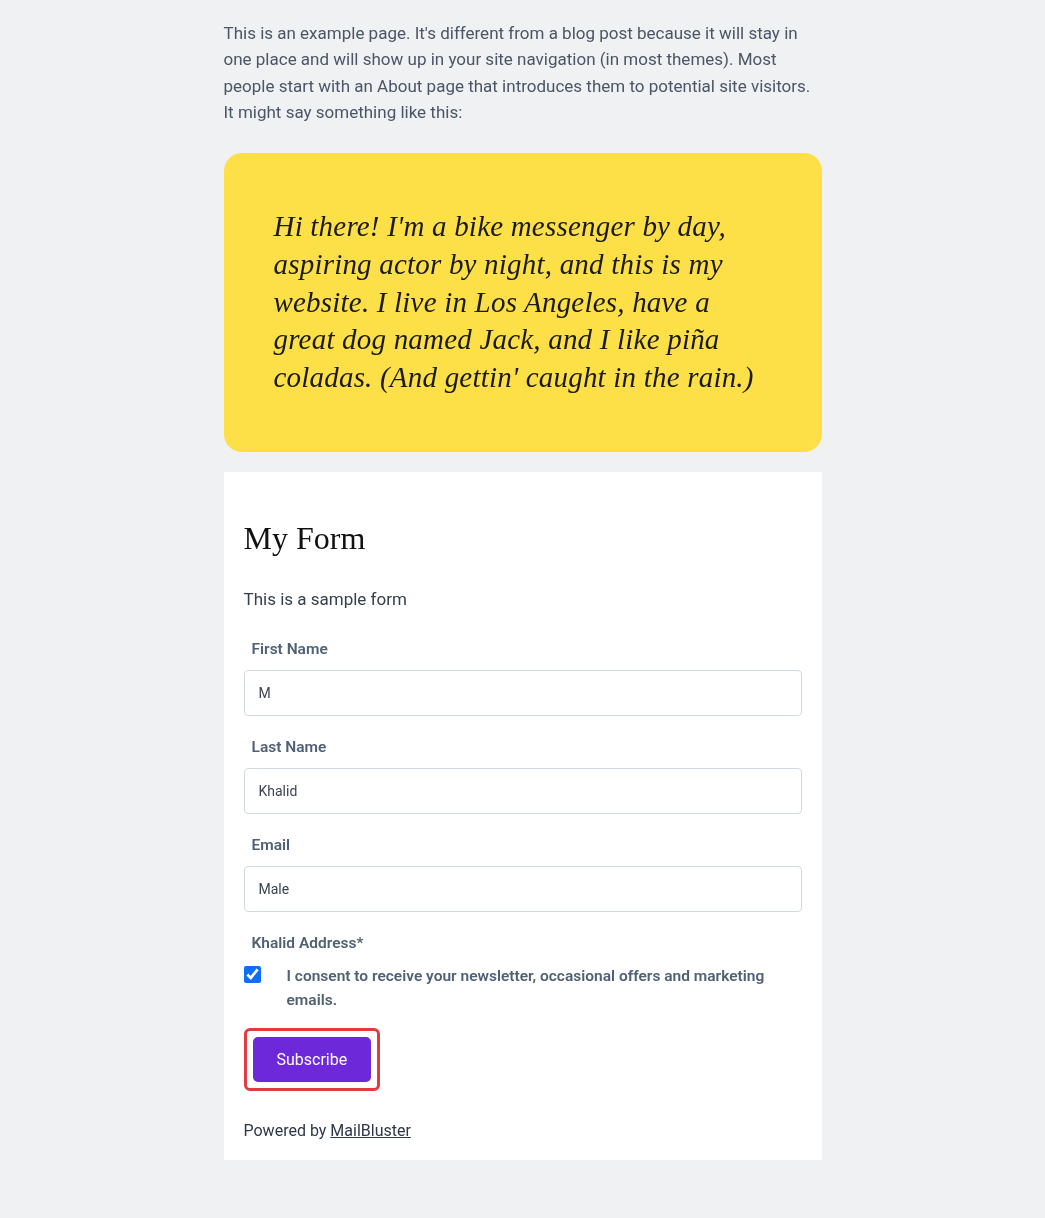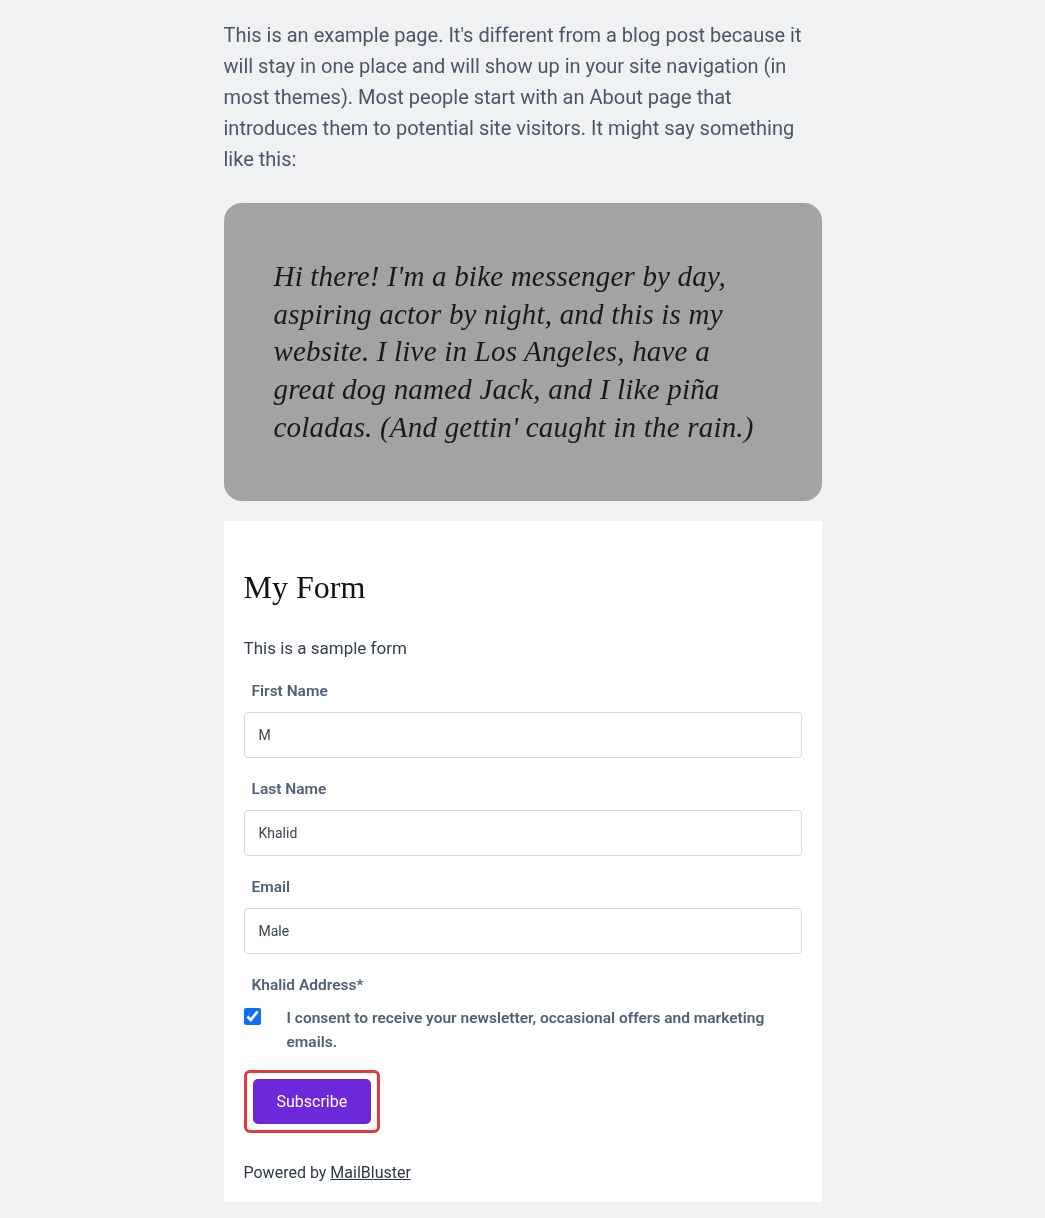--- a/index.html
+++ b/index.html
@@ -14,26 +14,26 @@
       width: 1045px;
       height: 1218px;
       overflow: hidden;
     }
     .content-wrapper {
       width: 598px;
       margin: 0 auto;
     }
     .intro-text {
       color: #4a5568;
-      font-size: 20px;
+      font-size: 17px;
       line-height: 1.55;
       margin-bottom: 28px;
     }
     .quote-card {
-      background: #a3a3a3;
+      background: #fde047;
       border-radius: 18px;
       padding: 55px 48px 55px 50px;
       margin-bottom: 20px;
     }
     .quote-text {
       font-family: "Didot", "Bodoni MT", Georgia, "Times New Roman", serif;
       font-style: italic;
       font-size: 29px;
       line-height: 1.3;
       color: #1a1a1a;
@@ -46,21 +46,21 @@
     .form-title {
       font-family: "Didot", "Bodoni MT", Georgia, "Times New Roman", serif;
       font-weight: normal;
       font-size: 32px;
       color: #111;
       margin-bottom: 32px;
     }
     .form-desc {
       color: #333f4d;
       font-size: 17px;
-      margin-bottom: 24px;
+      margin-bottom: 31px;
     }
     .form-label {
       color: #506176;
       font-size: 15.5px;
       font-weight: 600;
       margin-bottom: 12px;
       display: block;
       margin-left: 8px;
     }
     .form-input {

